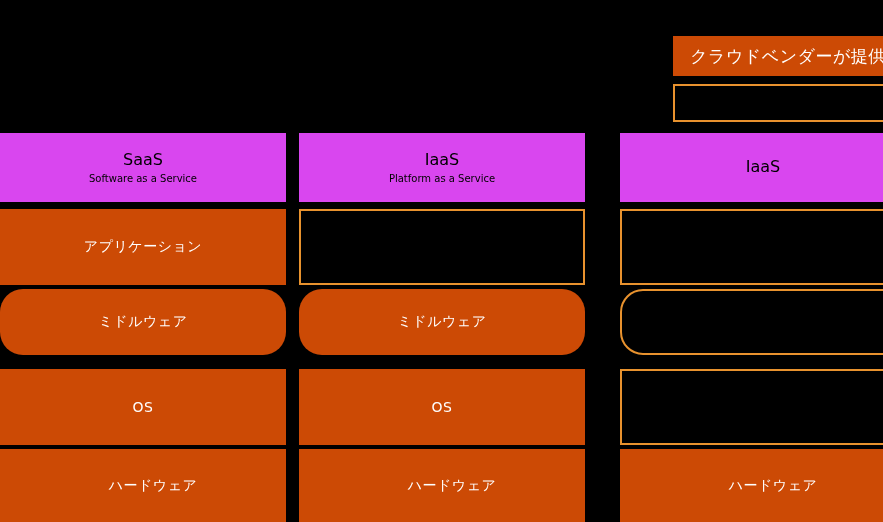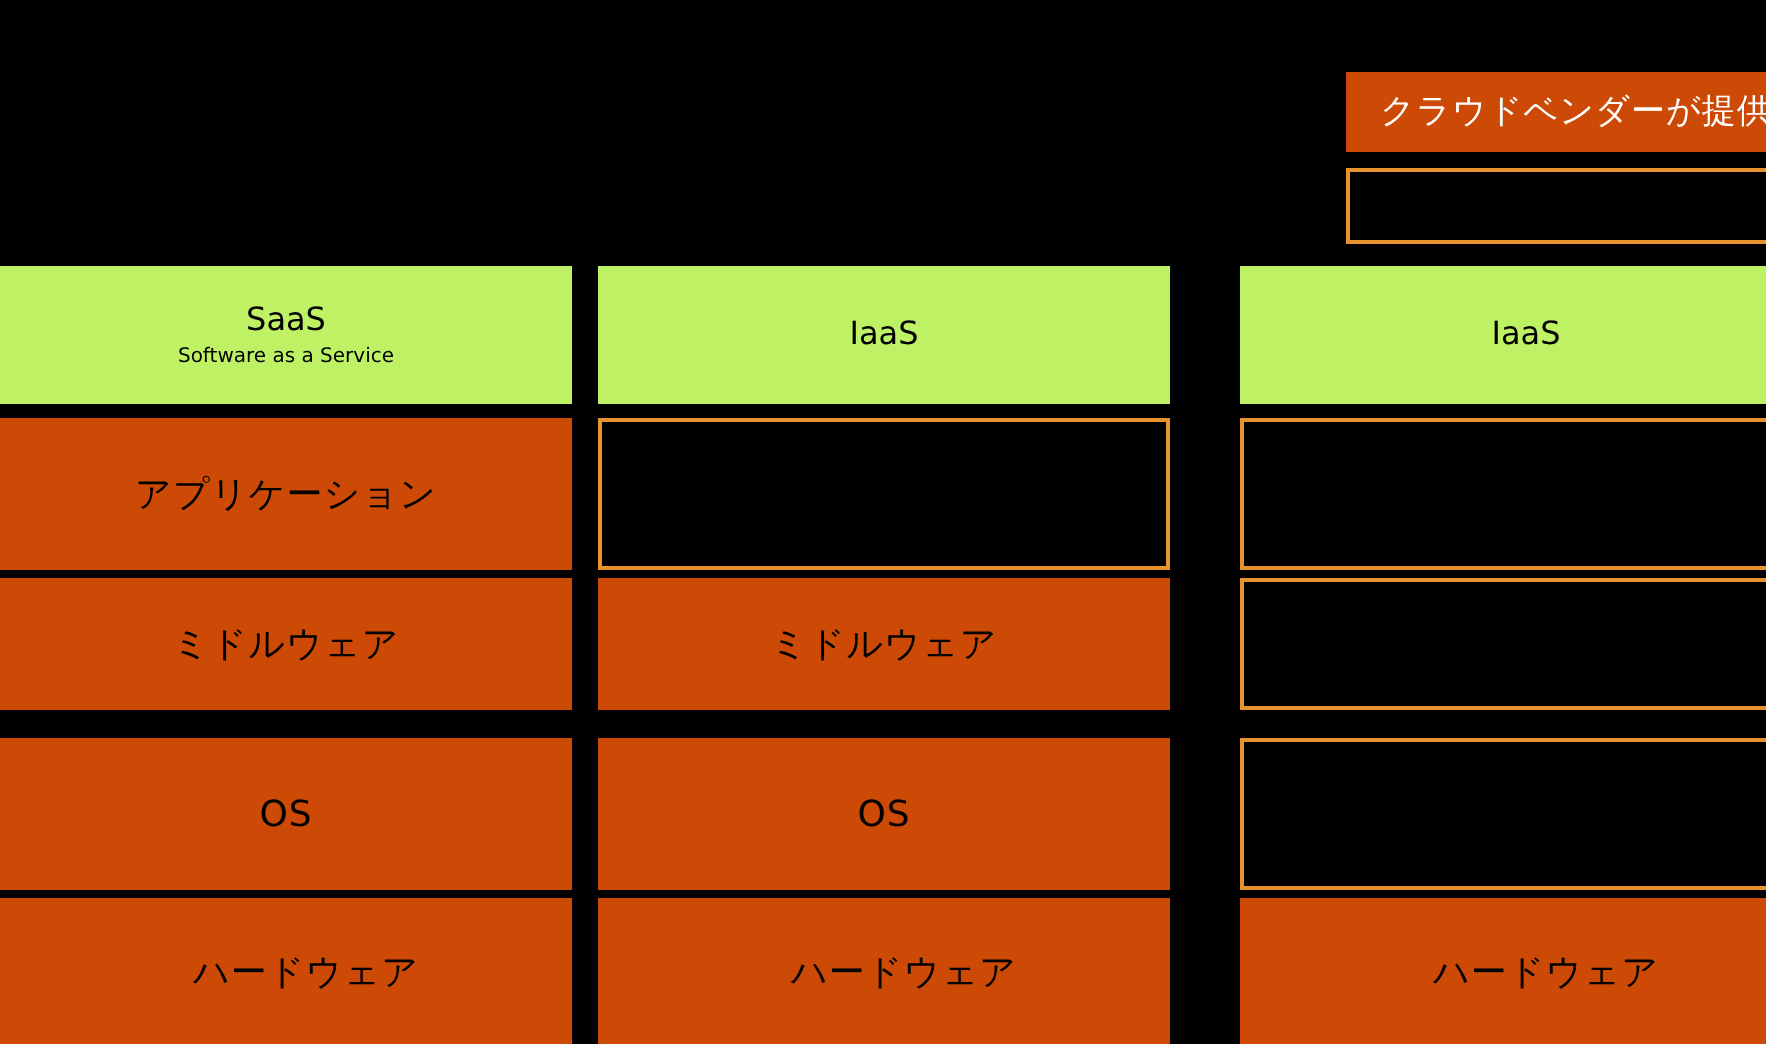--- a/index.html
+++ b/index.html
@@ -66,37 +66,37 @@
     box-sizing: border-box;
     display: flex;
     align-items: center;
     justify-content: center;
     text-align: center;
   }
 
   .cell.header {
     top: 133px;
     height: 69px;
-    background: #bef264;
+    background: #d946ef;
     color: #000000;
     flex-direction: column;
     line-height: 1.42;
   }
   .cell.header .abbr { font-size: 16px; }
   .cell.header .full { font-size: 10px; }
 
   .cell.r1 { top: 209px; height: 76px; }
-  .cell.r2 { top: 289px; height: 66px; }
+  .cell.r2 { top: 289px; height: 66px; border-radius: 23px; }
   .cell.r3 { top: 369px; height: 76px; }
   .cell.r4 { top: 449px; height: 73px; padding-left: 20px; }
 
   .cell.filled {
     background: #CC4A05;
-    color: #000000;
-    font-size: 18px;
+    color: #ffffff;
+    font-size: 14px;
     letter-spacing: 0.5px;
     text-align: center;
   }
   .cell.empty {
     background: #000000;
     border: 2px solid #E8922E;
   }
 </style>
 </head>
 <body>
@@ -114,20 +114,21 @@
     </div>
     <div class="cell r1 filled">アプリケーション</div>
     <div class="cell r2 filled">ミドルウェア</div>
     <div class="cell r3 filled">OS</div>
     <div class="cell r4 filled">ハードウェア</div>
   </div>
 
   <div class="col col-1">
     <div class="cell header">
       <span class="abbr">IaaS</span>
+      <span class="full">Platform as a Service</span>
     </div>
     <div class="cell r1 empty"></div>
     <div class="cell r2 filled">ミドルウェア</div>
     <div class="cell r3 filled">OS</div>
     <div class="cell r4 filled">ハードウェア</div>
   </div>
 
   <div class="col col-2">
     <div class="cell header">
       <span class="abbr">IaaS</span>

